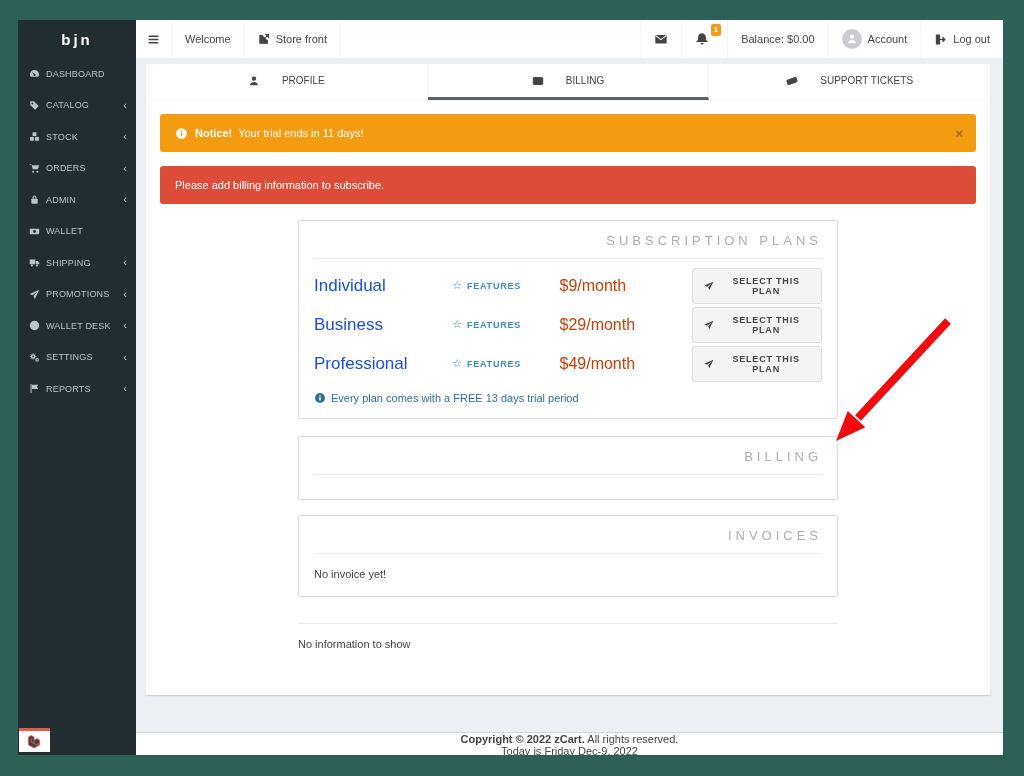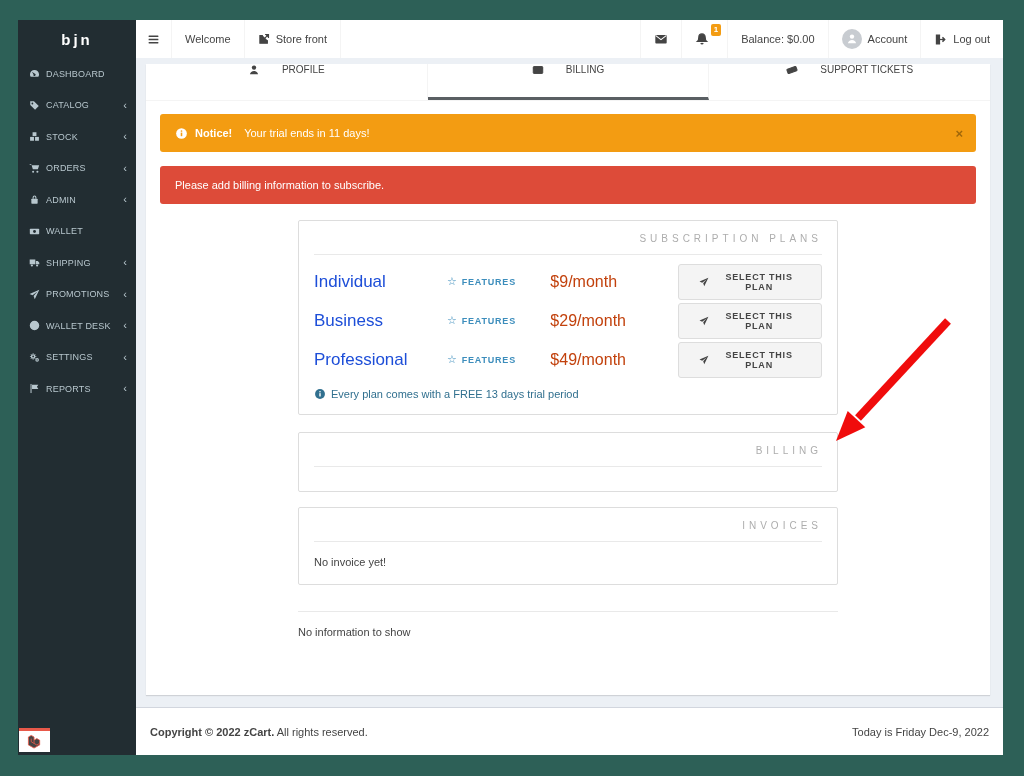--- a/index.html
+++ b/index.html
@@ -39,54 +39,54 @@
   .tb-right .tb-item { border-left:1px solid #f4f4f4; }
   .tb-burger { padding:0 11px; }
   .bell-wrap { position:relative; padding-right:18px; }
   .badge { position:absolute; top:4px; right:6px; background:#f39c12; color:#fff; font-size:8px; font-weight:bold; line-height:1; padding:2px 3px; border-radius:2px; }
   .avatar { width:20px; height:20px; border-radius:50%; background:#c8ccd1; display:flex; align-items:center; justify-content:center; color:#fff; overflow:hidden; }
 
   .content { flex:1; padding:6px 13px 0 10px; }
   .card { background:#fff; min-height:631px; box-shadow:0 1px 1px rgba(0,0,0,.12); }
 
   .tabs { display:flex; border-bottom:1px solid #f4f4f4; }
-  .tab { flex:1; height:36px; display:flex; align-items:flex-start; justify-content:center; gap:22px; font-size:10px; color:#444; border-right:1px solid #f4f4f4; border-bottom:3px solid transparent; cursor:pointer; }
+  .tab { flex:1; height:36px; display:flex; align-items:center; justify-content:center; gap:22px; font-size:10px; color:#444; border-right:1px solid #f4f4f4; border-bottom:3px solid transparent; cursor:pointer; }
   .tab:last-child { border-right:none; }
   .tab.active { border-bottom-color:#5a5f63; }
 
   .tab-content { padding:13px 14px 0; }
 
   .alert { border-radius:3px; height:38px; display:flex; align-items:center; gap:7px; padding:0 15px; color:#fff; font-size:11px; position:relative; }
   .alert-warning { background:#f39c12; margin-bottom:14px; }
   .alert-danger  { background:#dd4b39; margin-bottom:16px; }
-  .alert b { margin-right:9px; }
+  .alert b { margin-right:3px; }
   .alert-close { position:absolute; right:13px; top:50%; transform:translateY(-50%); color:rgba(60,40,0,.45); font-size:13px; font-weight:bold; cursor:pointer; }
 
   .panel { width:540px; margin:0 auto; background:#fff; border:1px solid #ddd; border-radius:2px; padding:12px 15px; }
-  .sec-head { text-align:right; color:#adadad; font-size:10px; letter-spacing:4px; white-space:nowrap; }
+  .sec-head { text-align:right; color:#adadad; font-size:13px; letter-spacing:4px; white-space:nowrap; }
   .sec-hr { border:none; border-top:1px solid #e9e9e9; margin:10px 0 0; }
 
   .plan-row { display:flex; align-items:center; margin-top:14px; height:25px; }
   .plan-name { width:152px; font-size:17px; color:#1d4ed8; }
   .plan-feat { width:118px; font-size:9px; font-weight:bold; color:#3c8dbc; letter-spacing:.8px; cursor:pointer; display:flex; align-items:center; gap:4px; }
   .plan-feat .star { font-size:11px; font-weight:normal; }
   .plan-price { width:146px; font-size:16px; color:#c2410c; }
-  .plan-btn { margin-left:auto; display:flex; align-items:center; gap:8px; background:#f4f4f4; border:1px solid #ddd; border-radius:3px; padding:7px 20px; font-size:9px; font-weight:bold; letter-spacing:.8px; color:#444; cursor:pointer; }
+  .plan-btn { margin-left:auto; display:flex; align-items:center; gap:8px; background:#f4f4f4; border:1px solid #ddd; border-radius:3px; padding:7px 11px; font-size:9px; font-weight:bold; letter-spacing:.8px; color:#444; cursor:pointer; }
   .plan-btn .icon { font-size:10px; }
   .plans-note { margin-top:16px; display:flex; align-items:center; gap:5px; font-size:11px; color:#31708f; padding-bottom:2px; }
 
   .panel.billing-p  { margin-top:17px; padding-bottom:24px; }
   .panel.invoices-p { margin-top:15px; padding-bottom:16px; }
   .empty-text { margin-top:14px; font-size:11px; color:#444; }
 
   .history { width:540px; margin:26px auto 0; padding-bottom:20px; }
   .hist-head { display:flex; align-items:center; justify-content:flex-end; gap:8px; }
   .hist-ic { color:#444; }
 
-  .footer { height:48px; flex-shrink:0; background:#fff; border-top:1px solid #d2d6de; display:flex; align-items:center; justify-content:space-between; padding:0 14px; font-size:11px; color:#444; }
+  .footer { height:23px; flex-shrink:0; background:#fff; border-top:1px solid #d2d6de; display:flex; align-items:center; justify-content:space-between; padding:0 14px; font-size:11px; color:#444;flex-direction:column; }
 
   .arrow-overlay { position:absolute; left:0; top:0; width:1024px; height:776px; pointer-events:none; }
 </style>
 </head>
 <body>
 
 <div class="app">
 
   <aside class="sidebar">
     <div class="logo">bjn</div>

